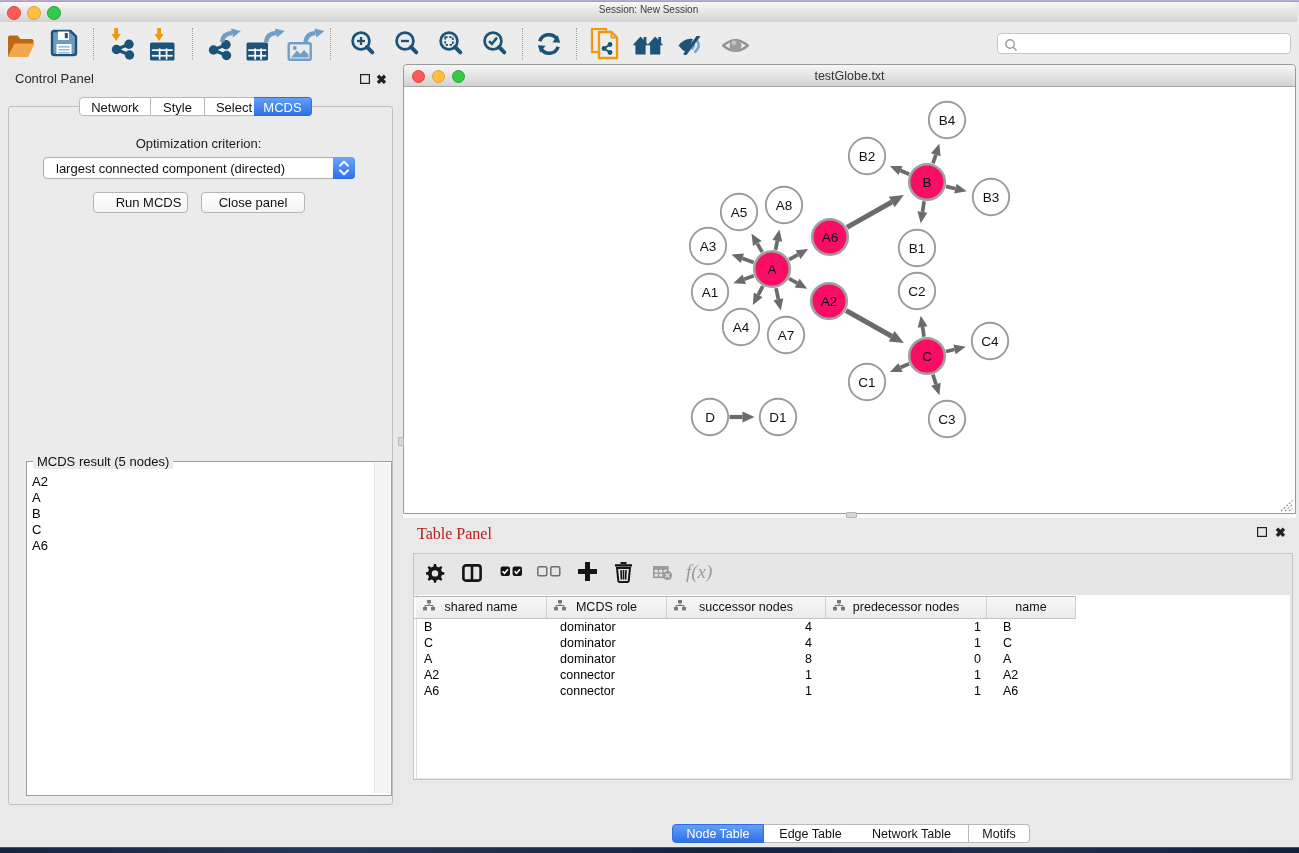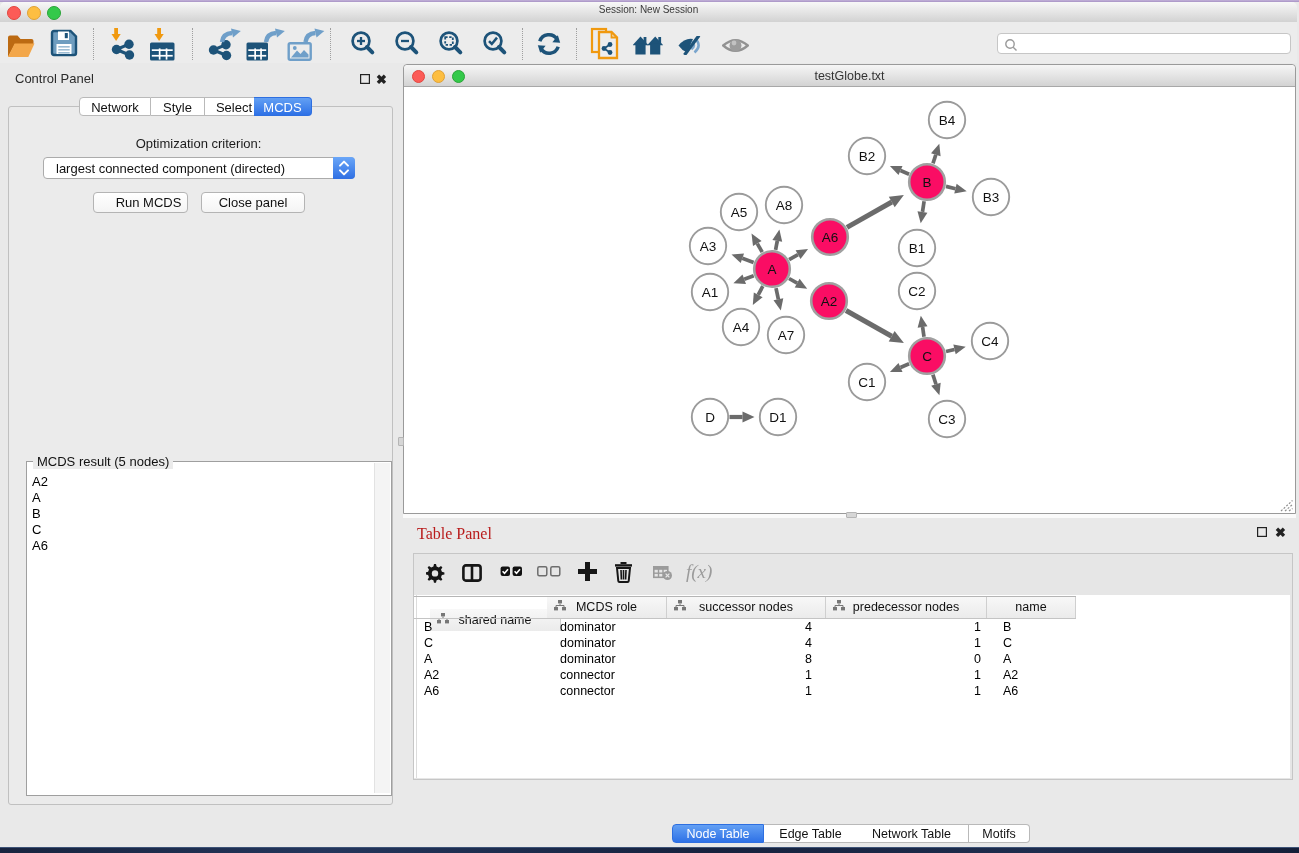--- a/index.html
+++ b/index.html
@@ -394,21 +394,21 @@
 <line x1="1" y1="7.2" x2="14.5" y2="7.2" stroke="#9b9b9b" stroke-width="1.4"></line>
 <circle cx="14.5" cy="9.5" r="4.5" fill="#9b9b9b"></circle>
 <path d="M12.6 7.6 L16.4 11.4 M16.4 7.6 L12.6 11.4" stroke="#e6e6e6" stroke-width="1.3"></path>
         </svg>
         <div class="abs" style="left:272px;top:7px;font-family:'Liberation Serif',serif;font-style:italic;font-size:19px;color:#9b9b9b;">f(x)</div>
       </div>
     <div class="abs" id="tbl">
         <div class="abs" style="left:0;top:23px;width:662px;height:1px;background:#c4c4c4;z-index:3;"></div>
         <div class="abs" style="left:0;top:1px;width:662px;height:1px;background:#b5b5b5;z-index:3;"></div>
         <div class="abs" style="left:2px;top:0;width:1px;height:183px;background:#dcdcdc;"></div>
-        <div class="abs th" style="left:16px;width:131px;margin-top:13px;"><svg class="abs" style="left:7px;top:4px" width="12" height="11" viewBox="0 0 12 11">
+        <div class="abs th" style="left:2px;width:131px;"><svg class="abs" style="left:7px;top:4px" width="12" height="11" viewBox="0 0 12 11">
 <rect x="4" y="0" width="4" height="3.4" fill="#777"></rect>
             <rect x="0" y="7" width="4" height="3.4" fill="#777"></rect>
             <rect x="8" y="7" width="4" height="3.4" fill="#777"></rect>
 <path d="M6 3.4 L6 5.5 M2 7 L2 5.5 L10 5.5 L10 7" fill="none" stroke="#777" stroke-width="1"></path>
 </svg>shared name</div>
         <div class="abs th" style="left:133px;width:120px;"><svg class="abs" style="left:7px;top:4px" width="12" height="11" viewBox="0 0 12 11">
 <rect x="4" y="0" width="4" height="3.4" fill="#777"></rect>
             <rect x="0" y="7" width="4" height="3.4" fill="#777"></rect>
             <rect x="8" y="7" width="4" height="3.4" fill="#777"></rect>
 <path d="M6 3.4 L6 5.5 M2 7 L2 5.5 L10 5.5 L10 7" fill="none" stroke="#777" stroke-width="1"></path>

